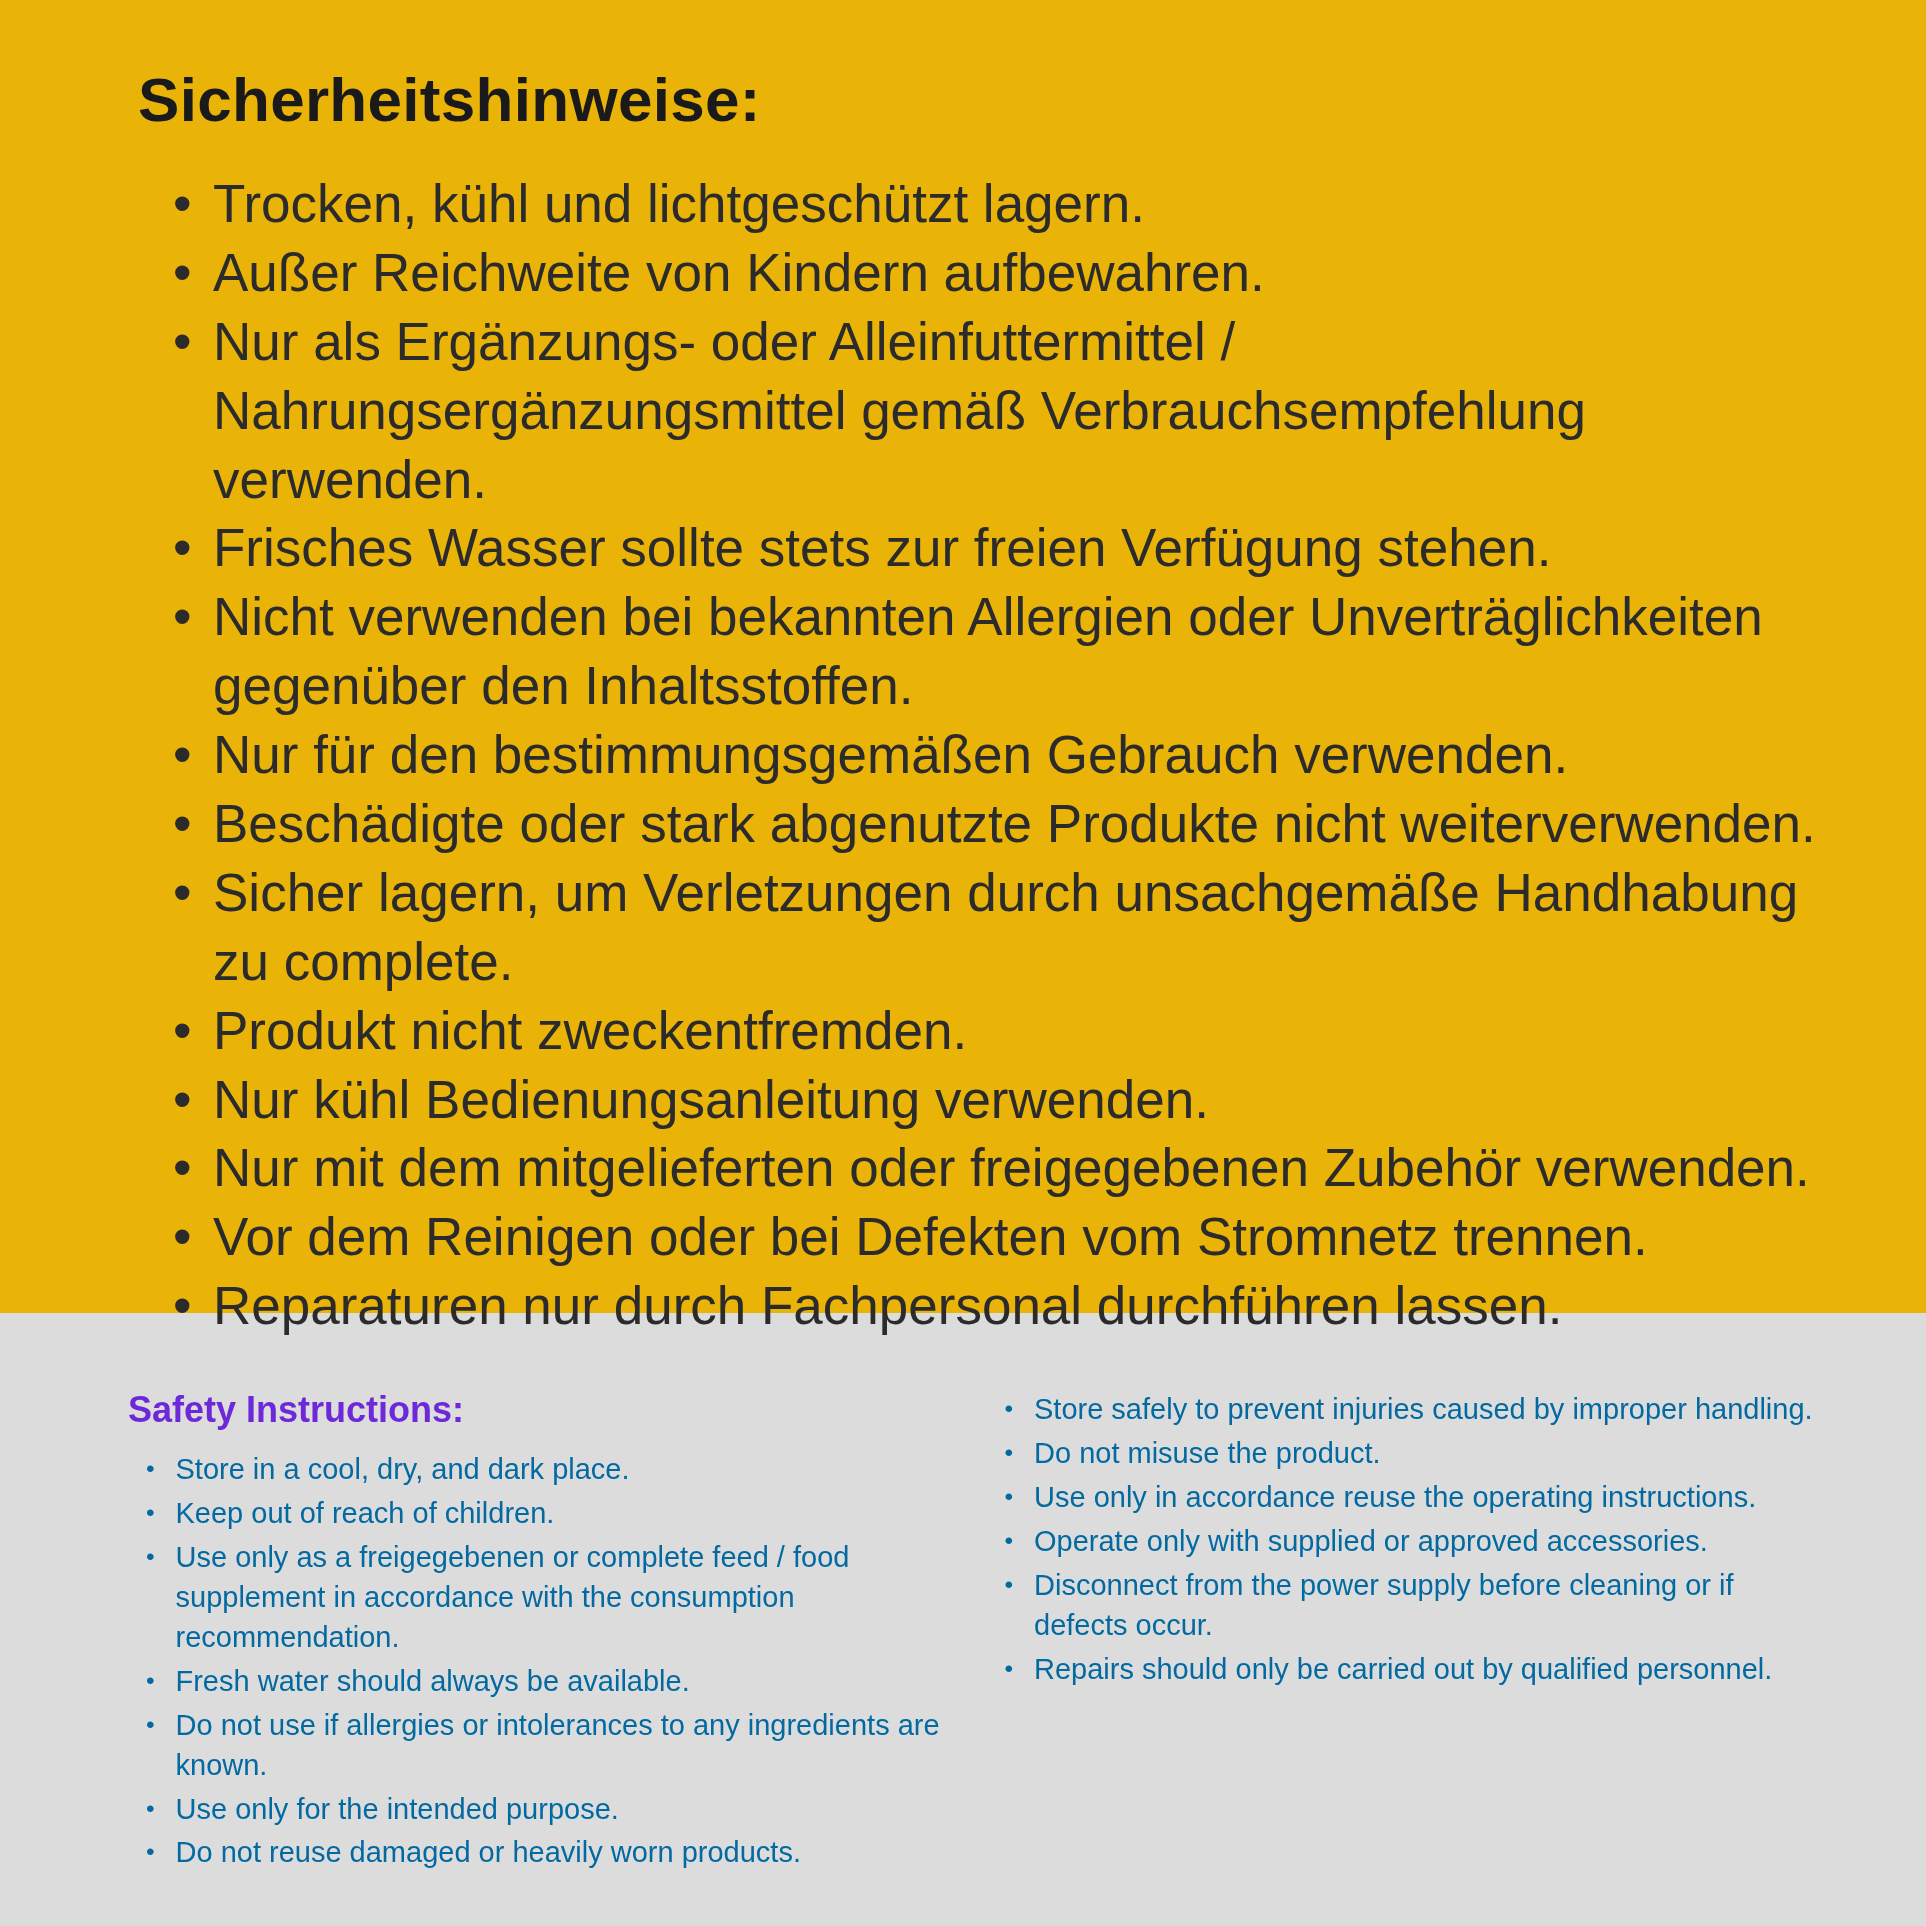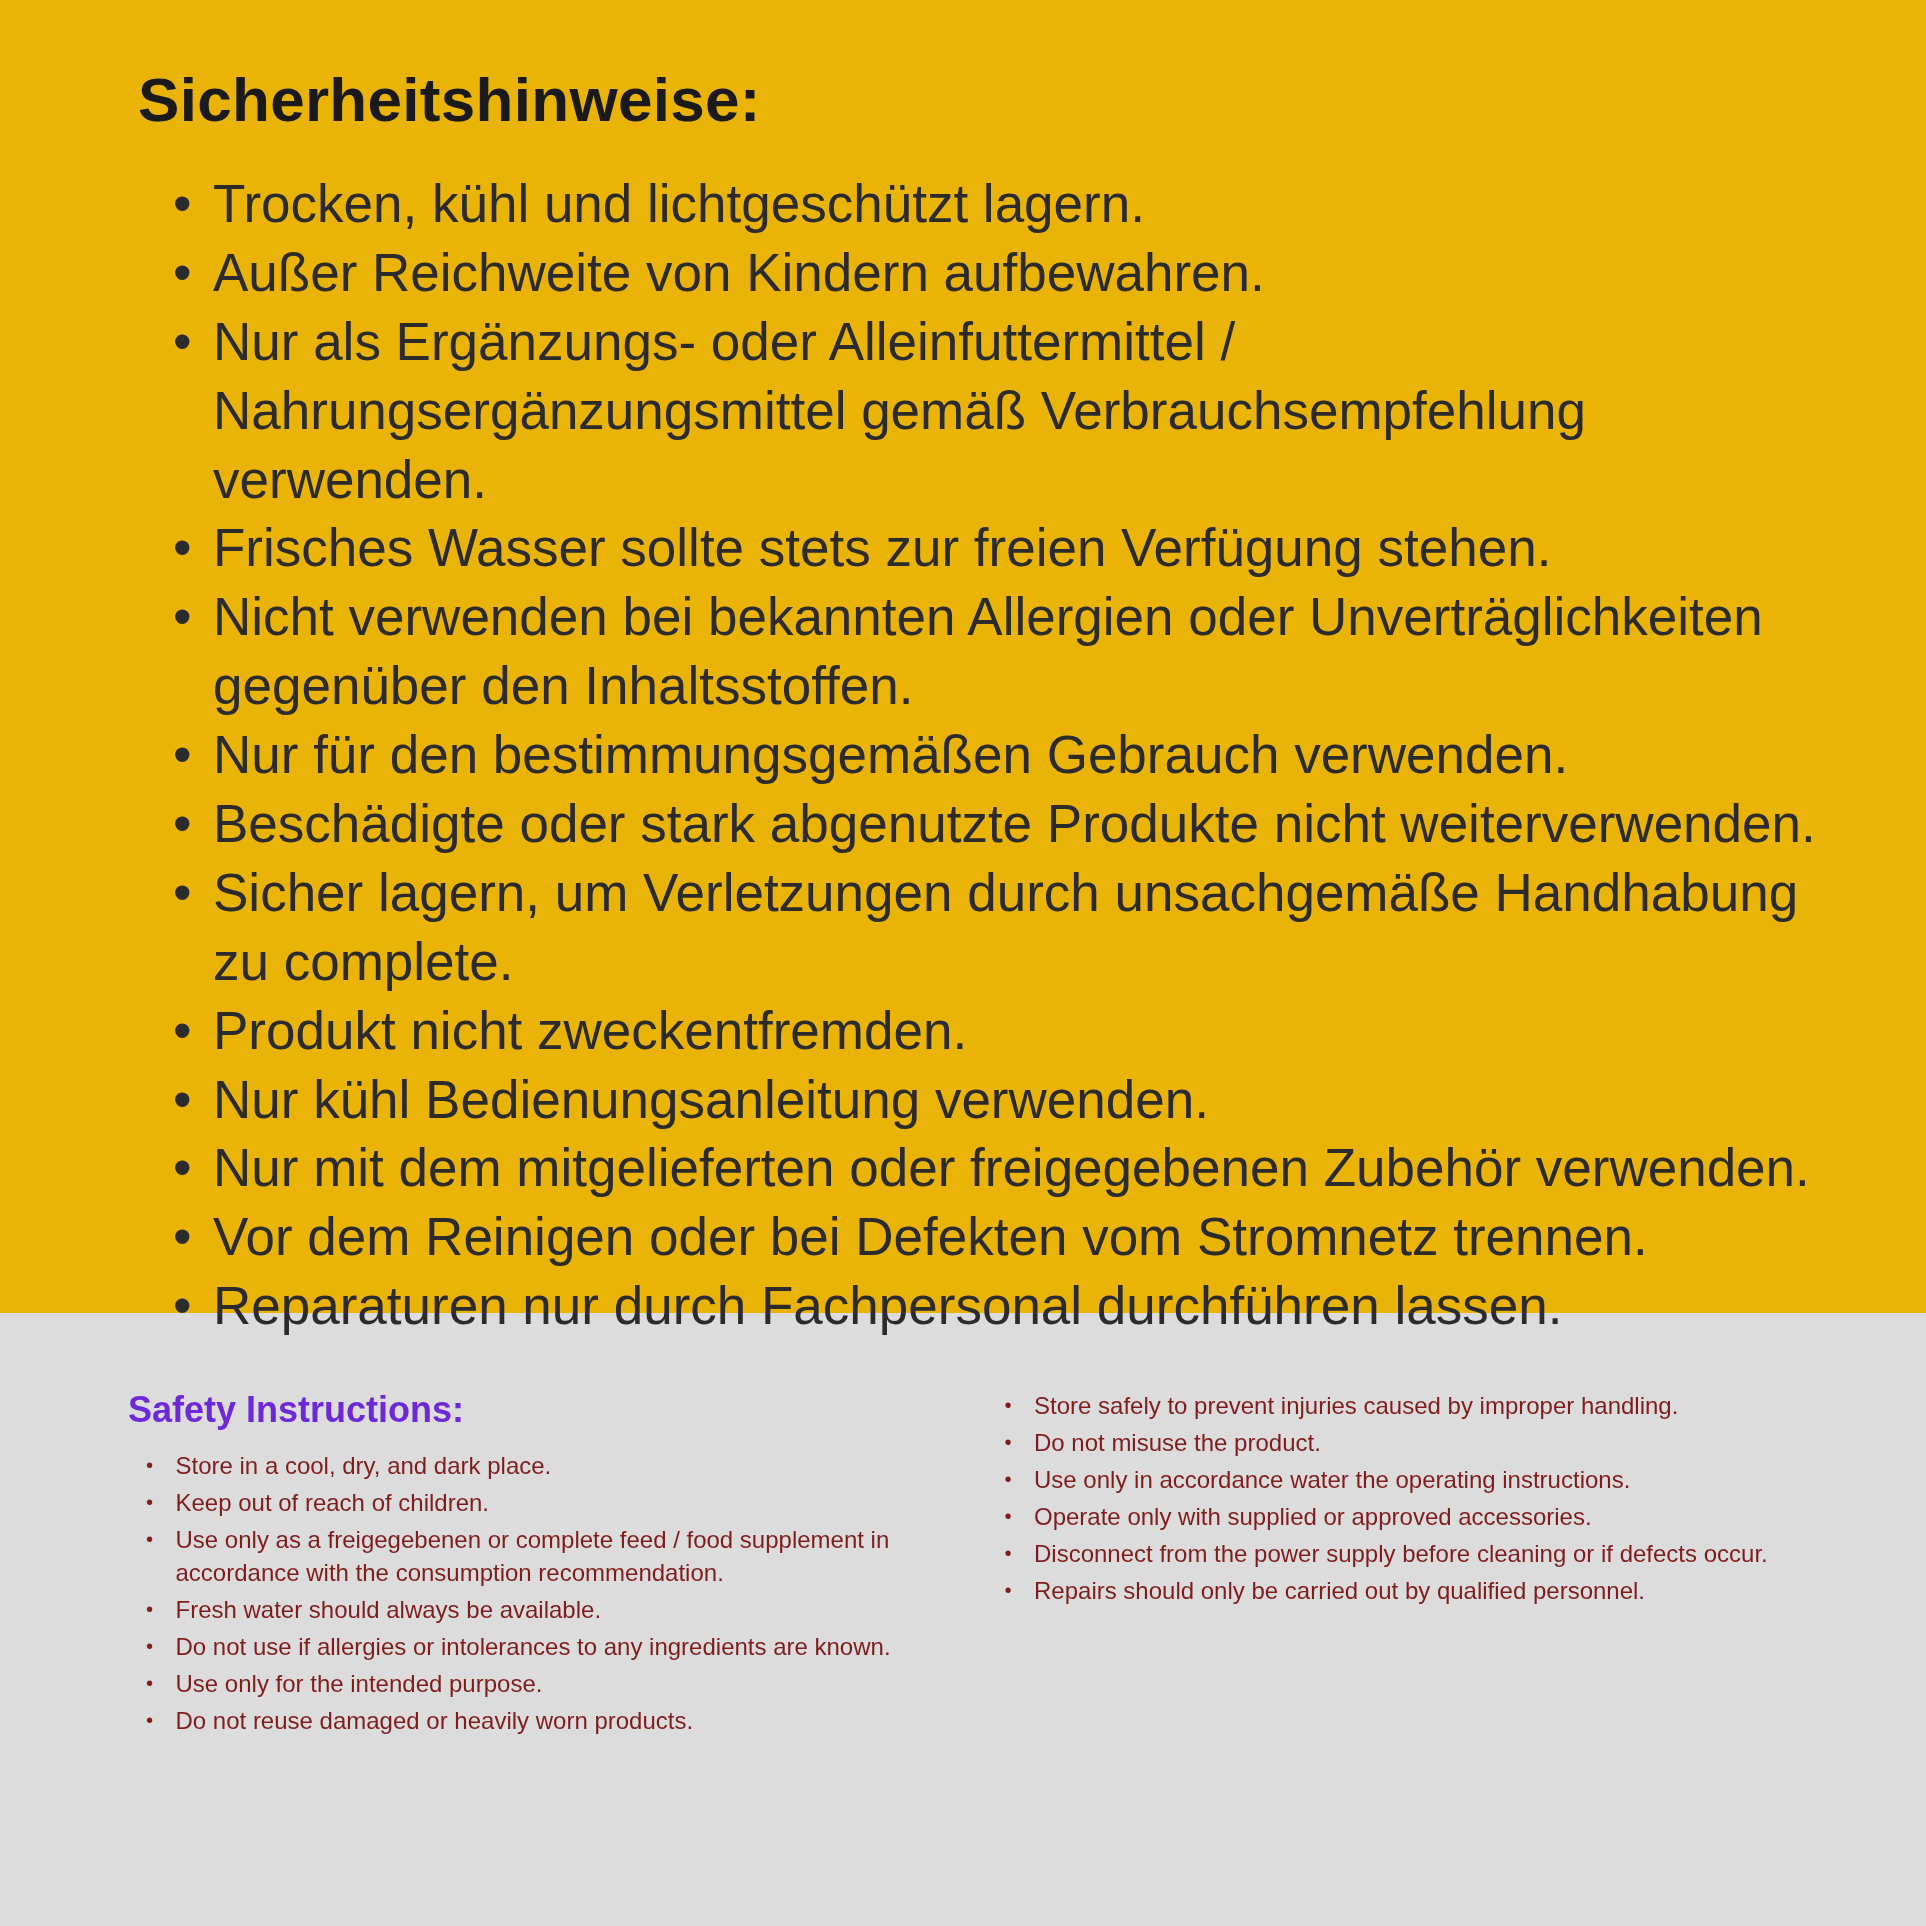--- a/index.html
+++ b/index.html
@@ -74,23 +74,23 @@
   .english-title {
     font-size: 36px;
     font-weight: 700;
     color: #6d28d9;
     margin: 0 0 18px 0;
   }
   .english-list {
     list-style: none;
     margin: 0;
     padding: 0 0 0 18px;
-    font-size: 24px;
+    font-size: 29px;
     line-height: 1.38;
-    color: #7f1d1d;
+    color: #0369a1;
   }
   .english-col.right .english-list {
     padding-left: 0;
   }
   .english-list li {
     position: relative;
     padding-left: 29.5px;
     margin: 0 0 3.9px 0;
   }
   .english-list li::before {
@@ -138,21 +138,21 @@
         <li>Do not use if allergies or intolerances to any ingredients are known.</li>
         <li>Use only for the intended purpose.</li>
         <li>Do not reuse damaged or heavily worn products.</li>
       </ul>
     </div>
 
     <div class="english-col right">
       <ul class="english-list">
         <li>Store safely to prevent injuries caused by improper handling.</li>
         <li>Do not misuse the product.</li>
-        <li>Use only in accordance water the operating instructions.</li>
+        <li>Use only in accordance reuse the operating instructions.</li>
         <li>Operate only with supplied or approved accessories.</li>
         <li>Disconnect from the power supply before cleaning or if defects occur.</li>
         <li>Repairs should only be carried out by qualified personnel.</li>
       </ul>
     </div>
 
   </section>
 
 </div>
 

